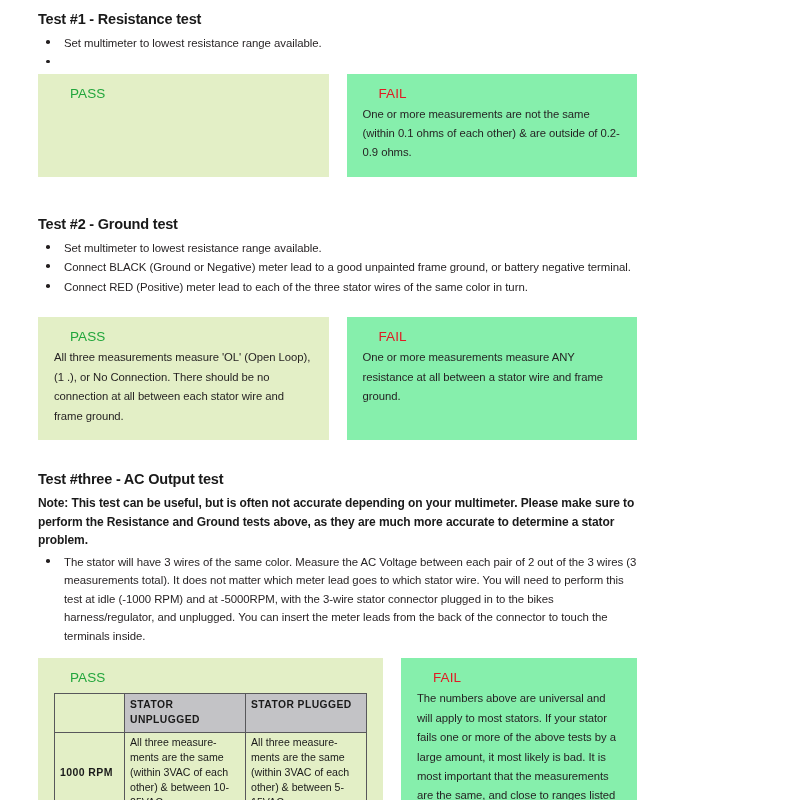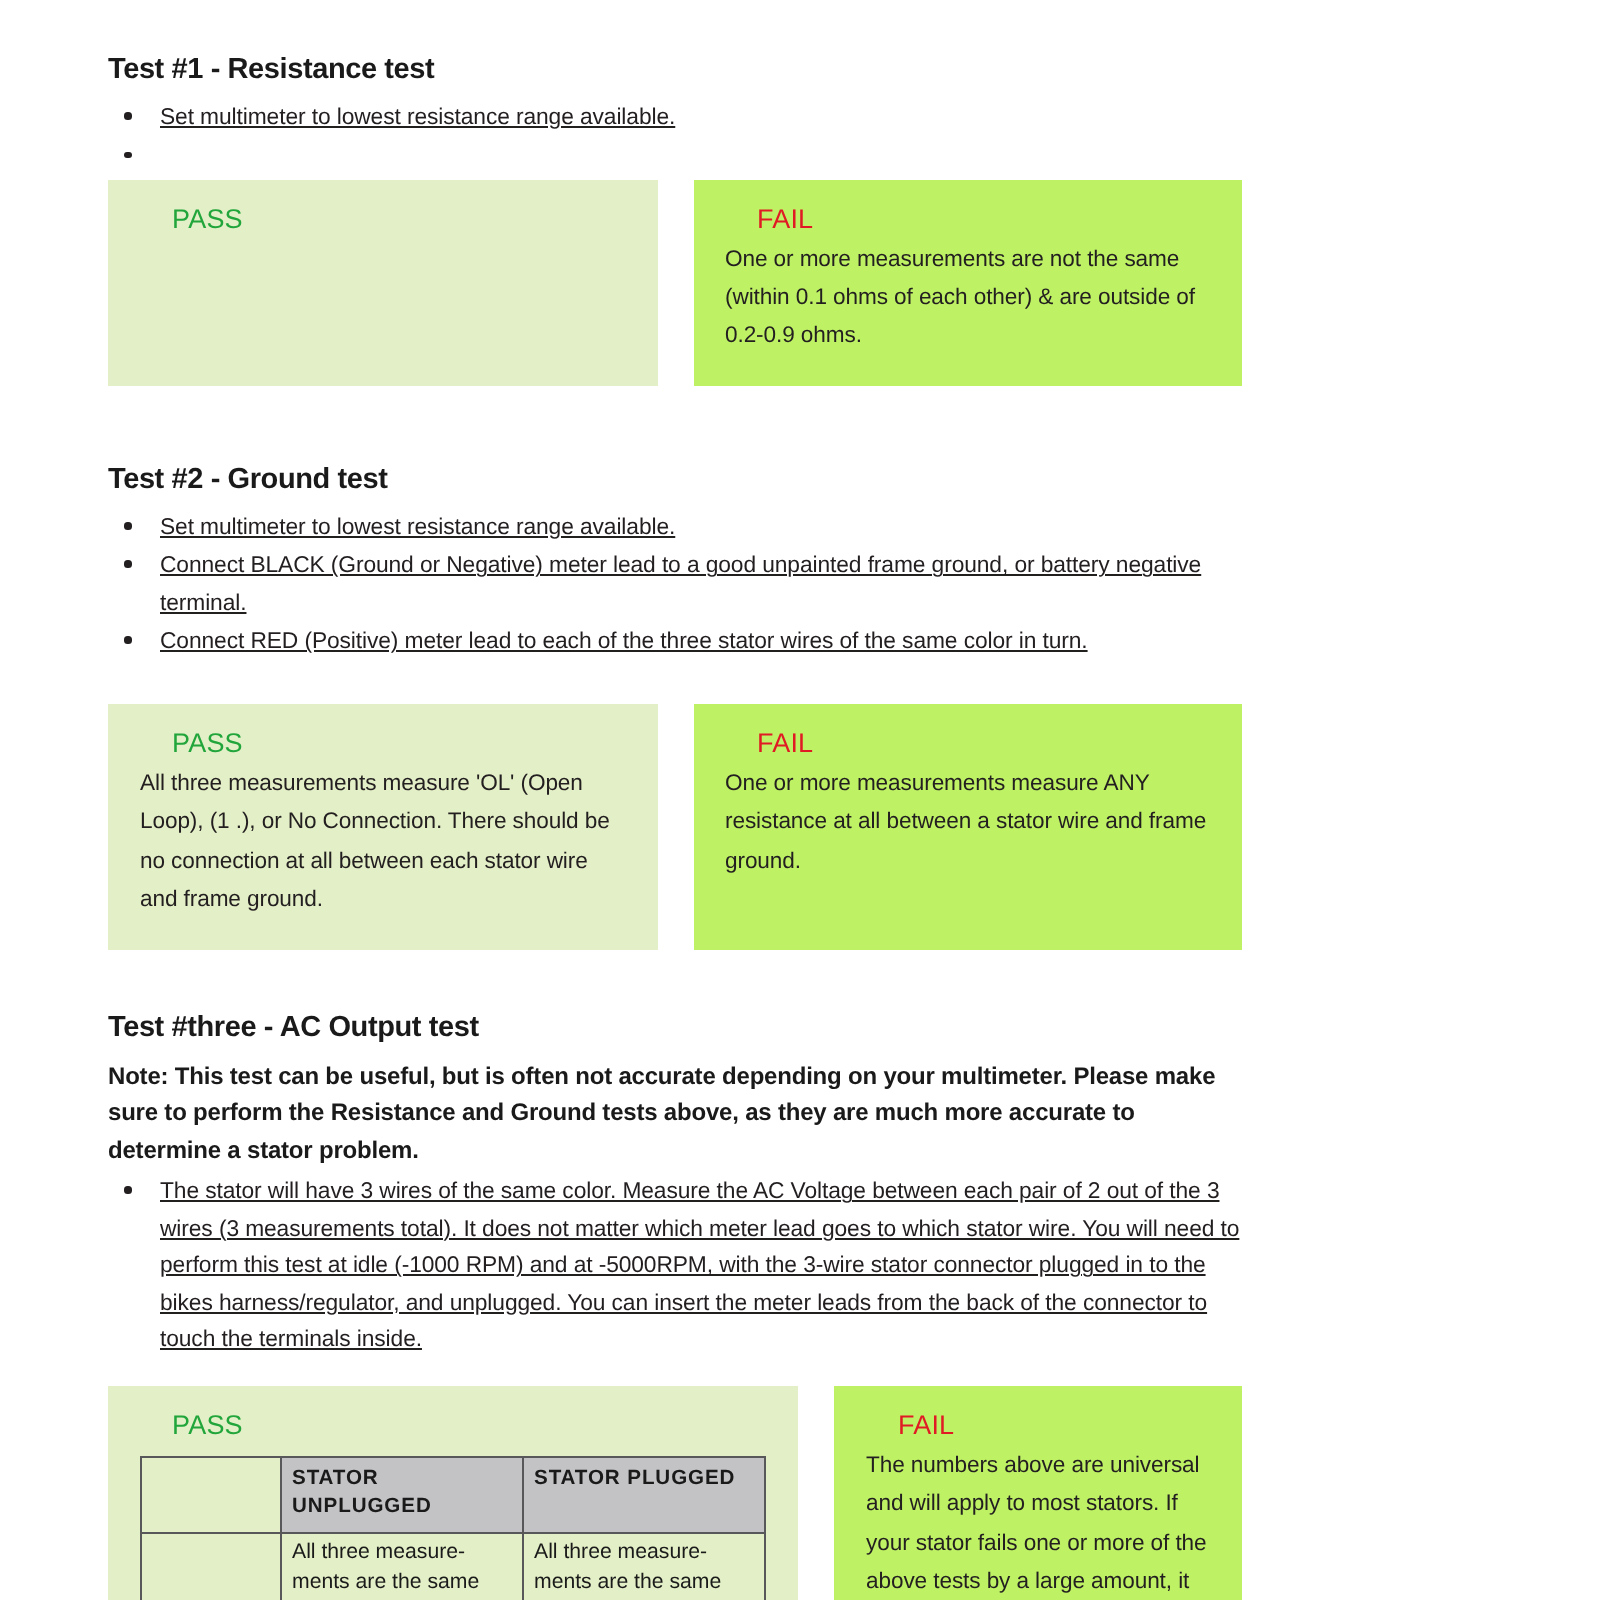--- a/index.html
+++ b/index.html
@@ -13,21 +13,21 @@
     font-family: "Liberation Sans", sans-serif;
     color: #221f1f;
     -webkit-font-smoothing: antialiased;
     overflow: hidden;
   }
   .page {
     position: relative;
     width: 672px;
     height: 800px;
     box-sizing: border-box;
-    padding: 16px;
+    padding: 0;
   }
 
   
   .section { padding: 0 34px 0 38px; }
 
   .test-title {
     font-size: 14.5px;
     font-weight: bold;
     color: #1a1a1a;
     letter-spacing: -0.2px;
@@ -39,21 +39,20 @@
     font-weight: bold;
     line-height: 1.55;
     color: #1a1a1a;
     margin: 0 0 3px 0;
     letter-spacing: -0.1px;
   }
   ul.bullets {
     list-style: none;
     margin: 0;
     padding: 0;
-    text-decoration: underline;
   }
   ul.bullets li {
     position: relative;
     padding-left: 26px;
     font-size: 11.4px;
     line-height: 1.62;
     color: #231f20;
     margin-bottom: 1px;
     letter-spacing: -0.05px;
   }
@@ -73,21 +72,21 @@
     gap: 18px;
     padding: 0 35px 0 38px;
     box-sizing: border-box;
   }
   .panel {
     box-sizing: border-box;
     flex: 1 1 0;
     padding: 12px 16px 14px 16px;
   }
   .panel.pass { background: #e3efc6; }
-  .panel.fail { background: #bef264; }
+  .panel.fail { background: #86efac; }
   .panel-title {
     font-size: 13.5px;
     font-weight: normal;
     margin: 0 0 4px 16px;
     letter-spacing: 0.1px;
   }
   .panel.pass .panel-title { color: #22a63c; }
   .panel.fail .panel-title { color: #e01b24; }
   .panel-body {
     font-size: 11.3px;

